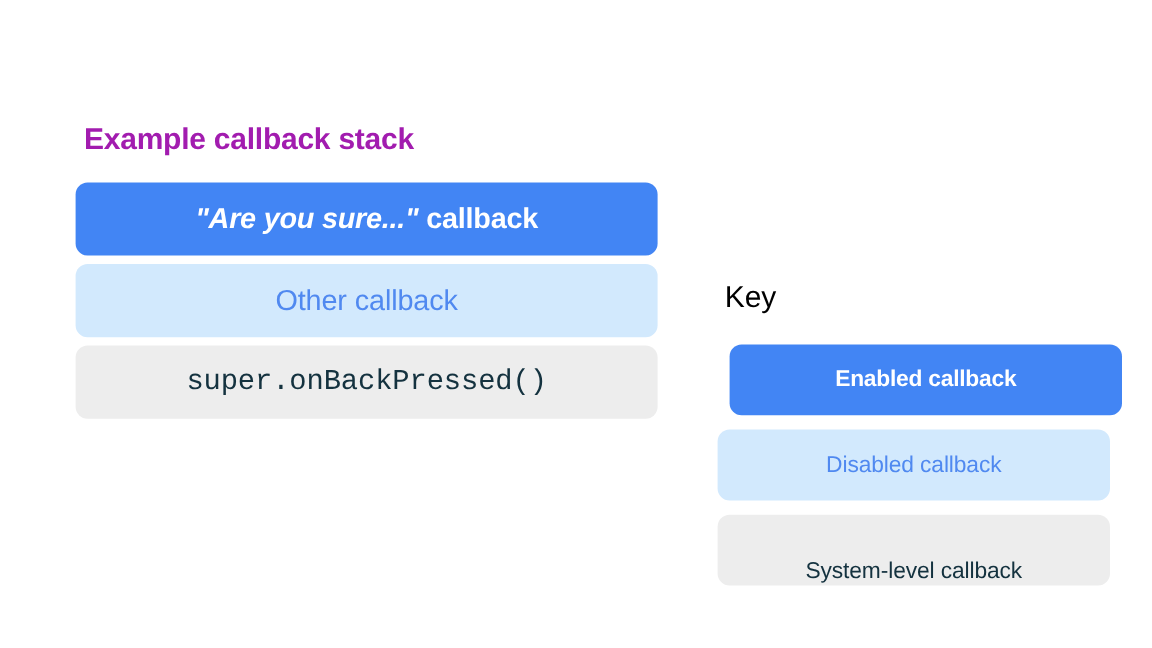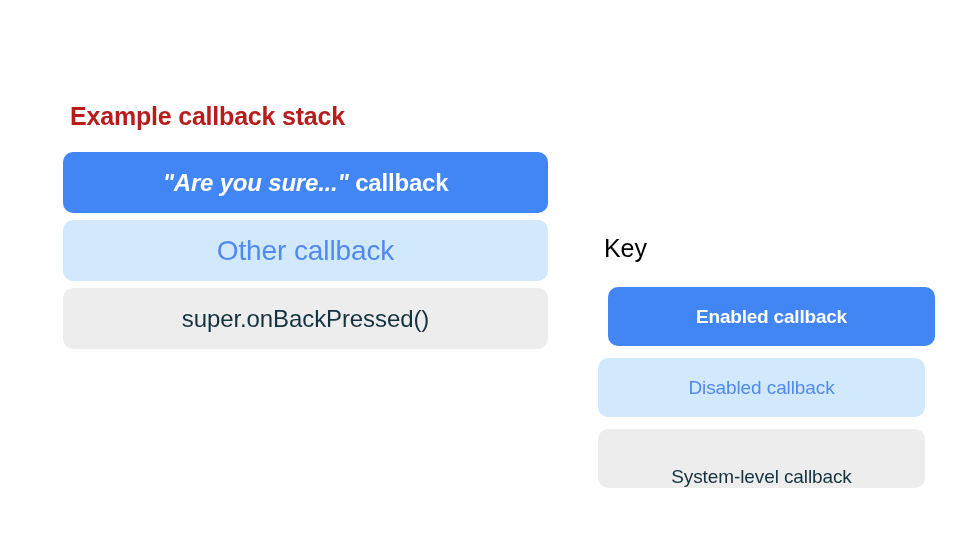--- a/index.html
+++ b/index.html
@@ -18,52 +18,52 @@
   
   #stack-column {
     position: absolute;
     left: 63px;
     top: 100px;
     width: 485px;
   }
   #stack-title {
     font-size: 25px;
     font-weight: bold;
-    color: #b91c1c;
+    color: #a21caf;
     letter-spacing: -0.2px;
     line-height: 32px;
     margin: 0 0 20px 7px;
     white-space: nowrap;
   }
   .bar {
     width: 485px;
     height: 61px;
     border-radius: 10px;
     display: flex;
     align-items: center;
     justify-content: center;
     box-sizing: border-box;
     margin-bottom: 7px;
     text-align: center;
     white-space: nowrap;
   }
-  .bar:last-child { margin-bottom: 0; }
+  .bar:last-child { margin-bottom: 0; font-family: Liberation Mono, monospace; }
 
   .bar--enabled {
     background: #4285f4;
     color: #ffffff;
     font-weight: bold;
     font-size: 24px;
     letter-spacing: -0.2px;
   }
   .bar--disabled {
     background: #d2e9fd;
     color: #5089f0;
     font-weight: normal;
-    font-size: 28px;
+    font-size: 24px;
     letter-spacing: -0.1px;
   }
   .bar--system {
     background: #ededed;
     color: #14323f;
     font-weight: normal;
     font-size: 24px;
     letter-spacing: -0.1px;
   }
 

